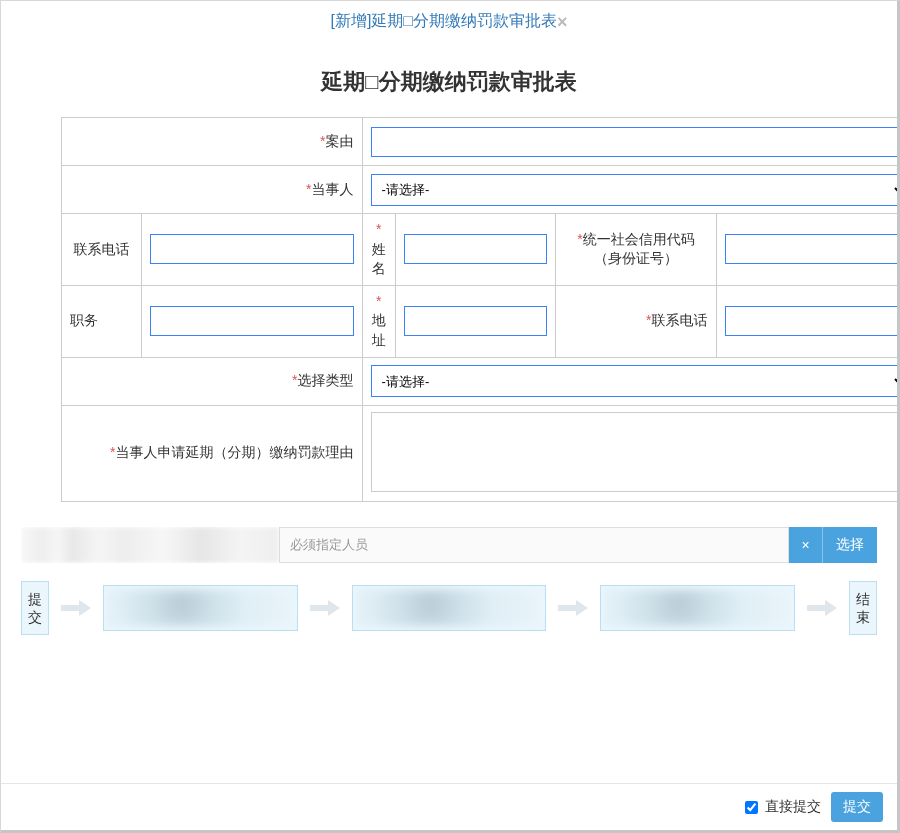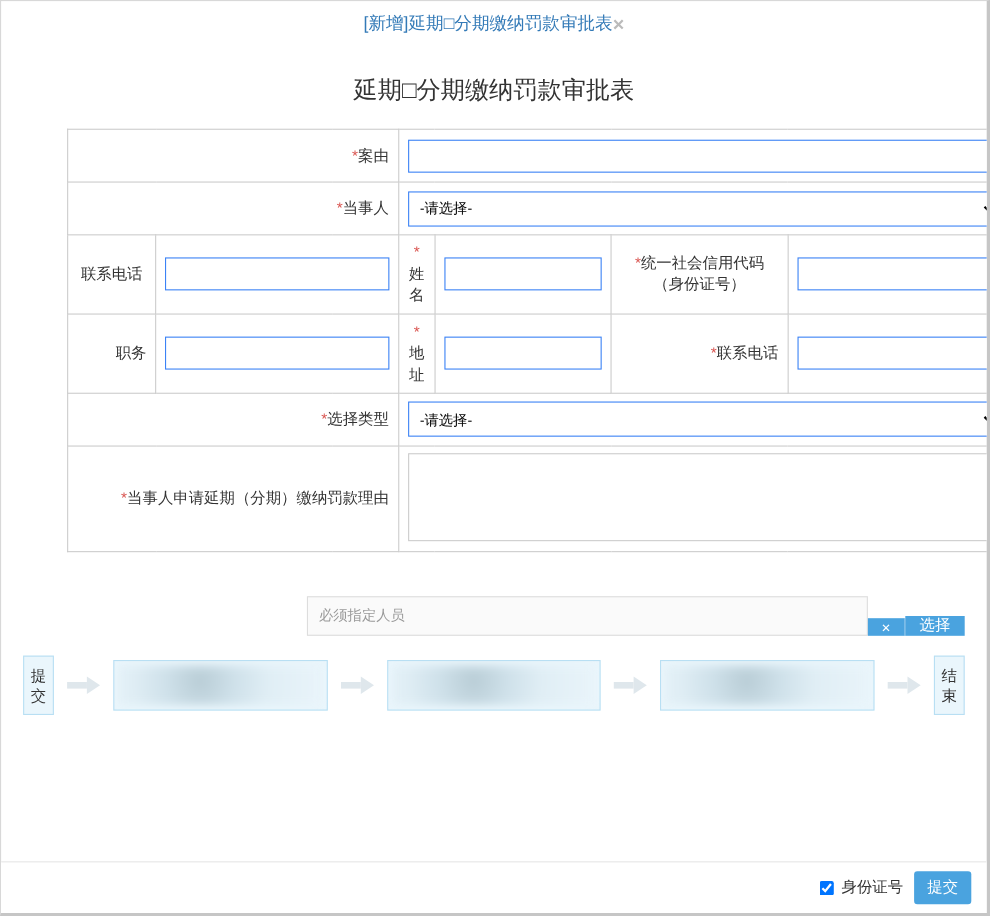--- a/index.html
+++ b/index.html
@@ -30,21 +30,21 @@
     font-weight: bold;
     cursor: pointer;
     line-height: 1;
   }
 
   .modal-body { padding: 15px 20px 10px; }
 
   .form-title {
     text-align: center;
     font-size: 22px;
-    font-weight: normal;
+    font-weight: bold;
     color: #333;
     margin: 10px 0 20px;
   }
 
   table.form-table {
     border-collapse: collapse;
     width: 100%;
     table-layout: fixed;
     margin-left: 40px;
   }
@@ -83,23 +83,22 @@
     height: 80px;
     border: 1px solid #ccc;
     padding: 4px 6px;
     font-size: 13px;
     font-family: inherit;
     resize: vertical;
   }
 
   .assignee-bar {
     display: flex;
-    margin-top: 40px;
+    margin-top: 25px;
     height: 36px;
-    align-items: flex-end;
   }
   .assignee-label {
     flex: 0 0 258px;
     position: relative;
     overflow: hidden;
   }
   .blur-box {
     position: absolute;
     inset: 0;
     background:
@@ -258,21 +257,21 @@
       </td>
       <td class="sub-label">
         <span class="req">*</span><span>统一社会信用代码（身份证号）</span>
       </td>
       <td>
         <input class="text-in" type="text" value="" style="">
       </td>
     </tr>
 
     <tr>
-      <td class="sub-label" style="text-align:right">
+      <td class="sub-label" style="text-align:left">
         <span>职务</span>
       </td>
       <td colspan="2">
         <input class="text-in" type="text" value="" style="">
       </td>
       <td class="sub-label">
         <span class="req">*</span><span>地址</span>
       </td>
       <td>
         <input class="text-in" type="text" value="" style="">
@@ -332,16 +331,16 @@
         <div class="node-blur"></div>
       </div>
     <div class="arrow"></div>
     <div class="flow-node small">结束</div>
   </div>
 </div>
 
 <div class="modal-footer">
   <label class="chk-wrap">
     <input type="checkbox" id="chk-direct" checked="" style="">
-    <span>身份证号</span>
+    <span>直接提交</span>
   </label>
   <button class="submit-btn">提交</button>
 </div>
 
 </body></html>

